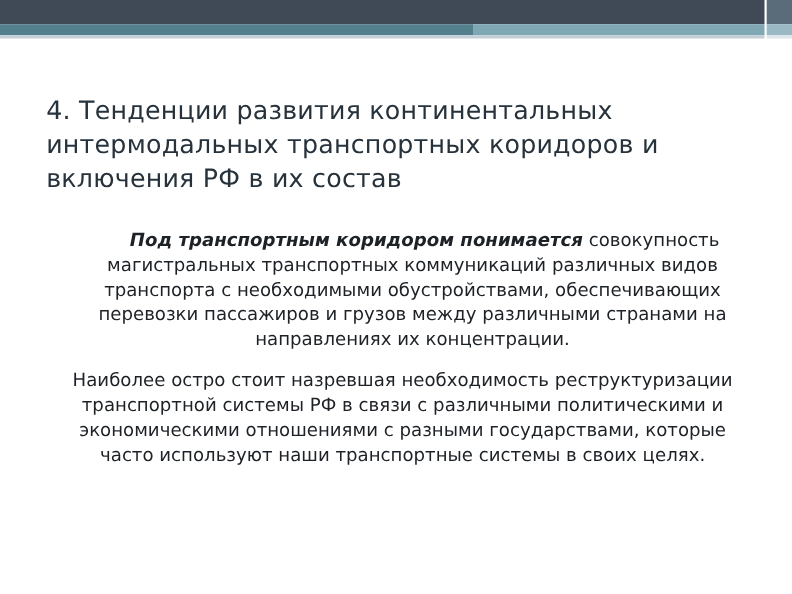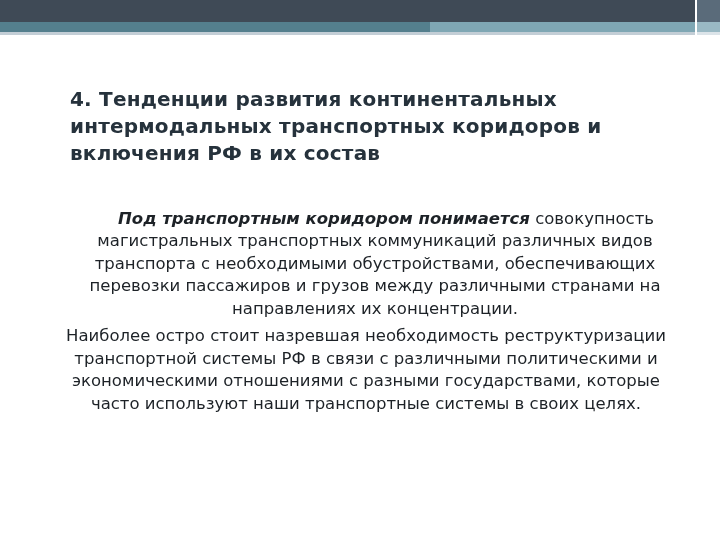--- a/index.html
+++ b/index.html
@@ -79,46 +79,45 @@
     height: 3px;
     background: #dce4e9;
   }
 
   
   .title {
     position: absolute;
     left: 42px;
     top: 86px;
     width: 600px;
-    font-size: 20px;
-    font-weight: bold;
+    font-size: 23px;
+    font-weight: normal;
     line-height: 1.35;
     color: #26323c;
     letter-spacing: 0.2px;
-    margin-left: 28px;
   }
 
   
   .body-block {
     position: absolute;
     left: 42px;
     top: 208px;
     width: 640px;
     font-size: 16.5px;
     line-height: 1.36;
     color: #1d2227;
   }
   .para {
     margin: 0 0 0 0;
     text-indent: 22px;
     padding-left: 26px;
     text-align: center;
   }
   .para + .para {
-    margin-top: 5px;
+    margin-top: 15px;
   }
   .para .lead {
     font-style: italic;
     font-weight: bold;
   }
   .para-2 {
     text-indent: 0;
     padding-left: 8px;
   }
   .hang {

